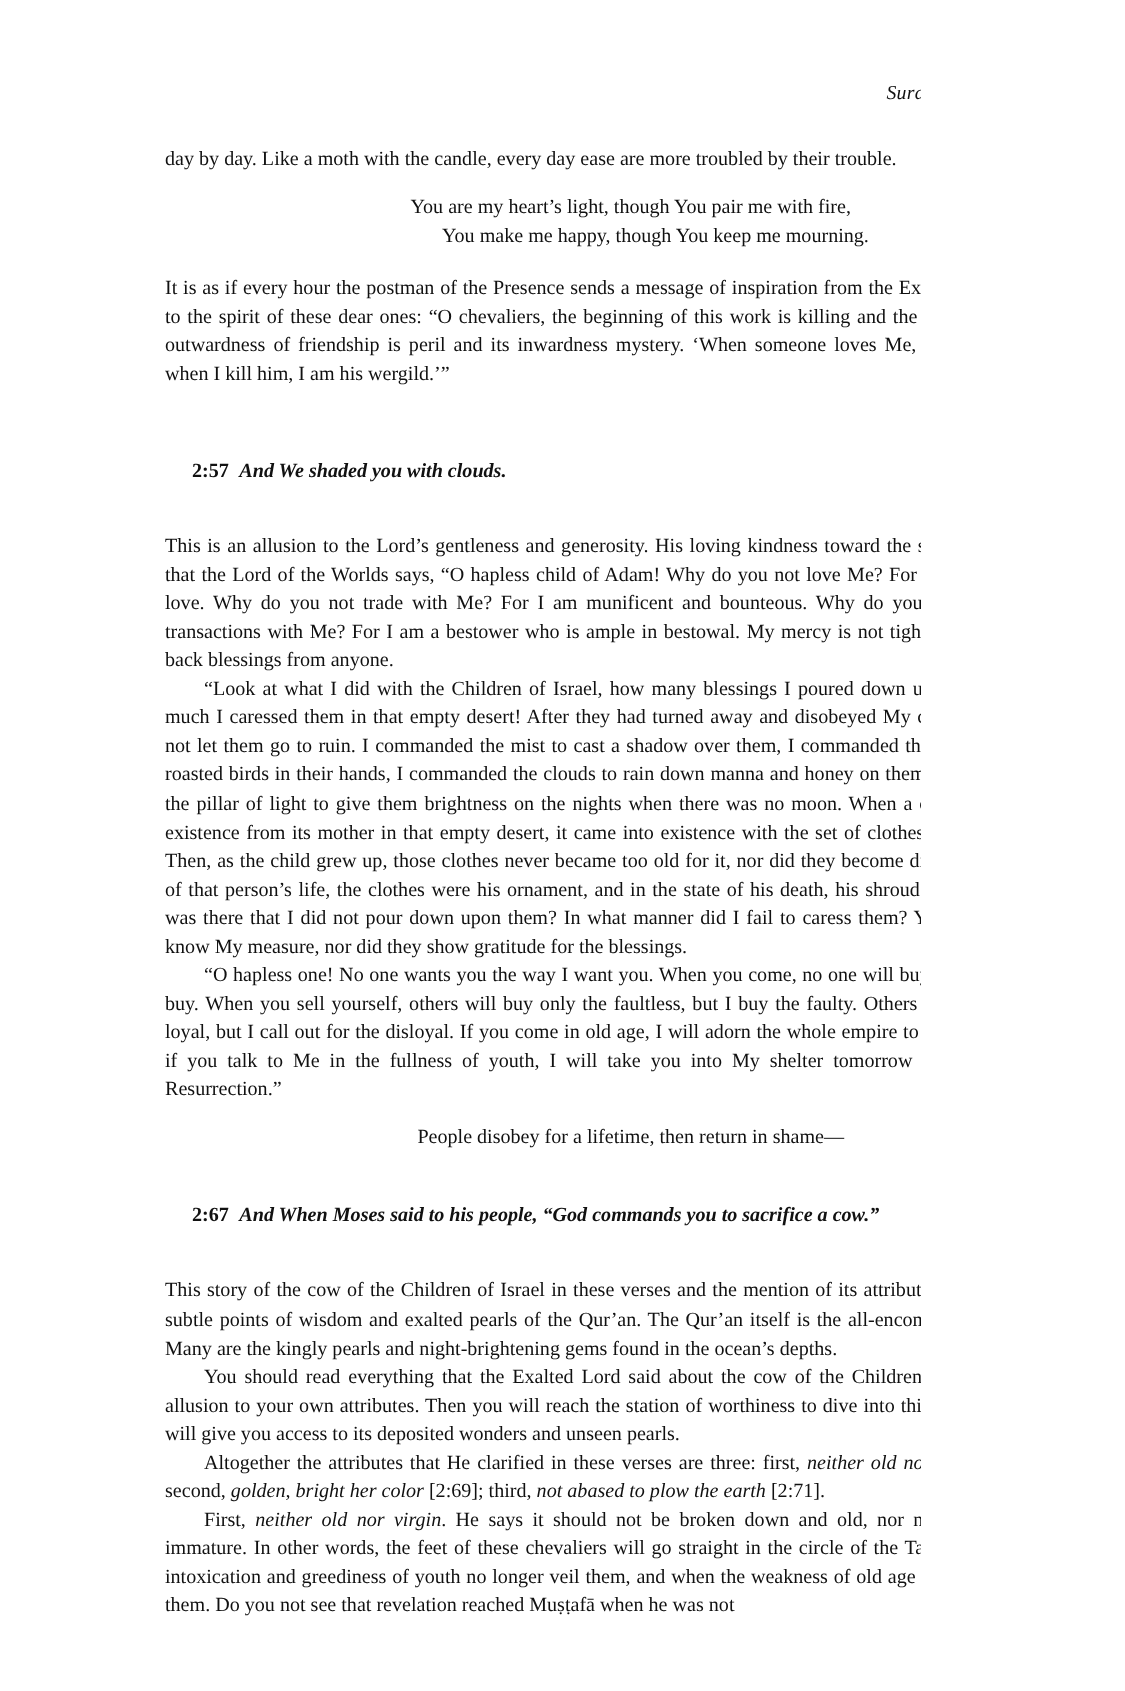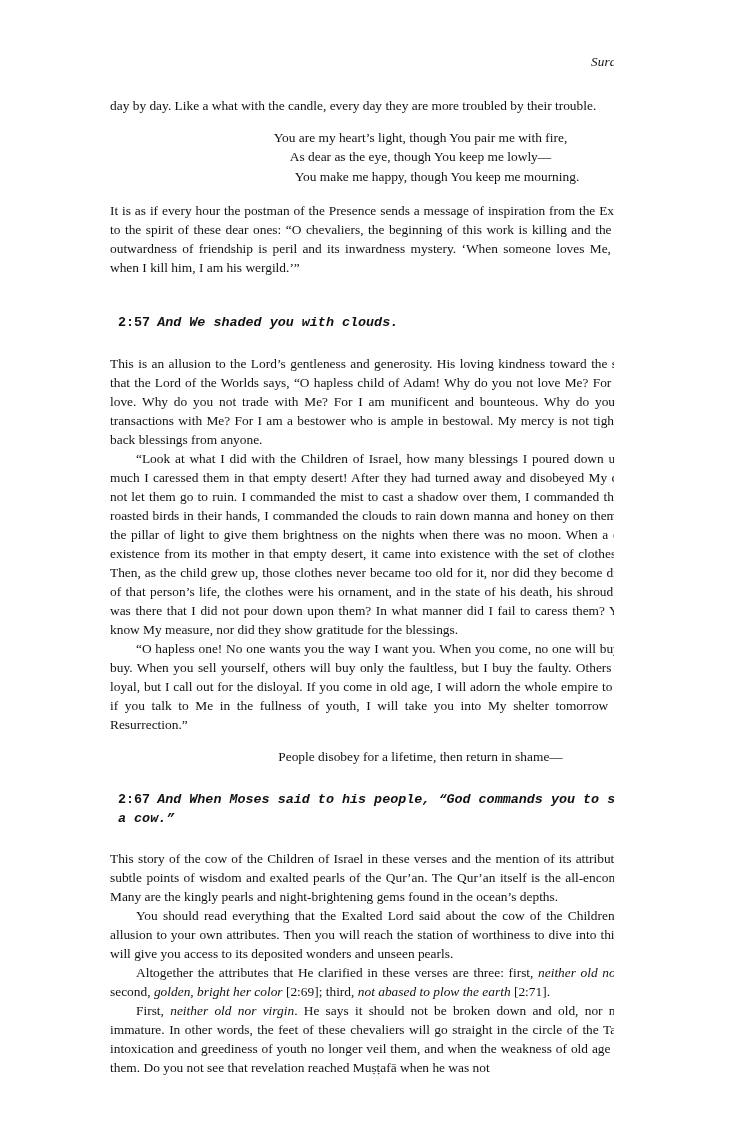--- a/index.html
+++ b/index.html
@@ -69,27 +69,26 @@
   }
   .verse .vline {
     display: block;
     white-space: nowrap;
   }
   .verse .vline.lvl1 { padding-left: 33px; }
   .verse .vline.lvl2 { padding-left: 66px; }
 
   
   .ayah-head {
-    margin: 8px;
+    margin: 18px;
     font-size: 13.4px;
     line-height: 19.05px;
     font-weight: bold;
     text-align: left;
     color: #111;
-    font-family: Liberation Mono, monospace;
   }
   .ayah-head .num {
     font-style: normal;
     font-weight: bold;
     margin-right: 7px;
   }
   .ayah-head .quote {
     font-style: italic;
     font-weight: bold;
   }
@@ -107,27 +106,26 @@
 </style>
 </head>
 <body>
 
 <div class="page">
 
   <div class="running-head">Surah 2: al-Baqara</div>
 
   <div class="content">
 
-    <p class="body-flush last-line-natural">day by day.  Like a what with the candle, every day they are more troubled by their trouble.</p>
+    <p class="body-flush last-line-natural">day by day.  Like a moth with the candle, every day ease are more troubled by their trouble.</p>
 
     <div class="gap-md"></div>
 
     <div class="verse">
       <span class="vline lvl1">You are my heart’s light, though You pair me with fire,</span>
-      <span class="vline lvl1">As dear as the eye, though You keep me lowly—</span>
       <span class="vline lvl2">You make me happy, though You keep me mourning.</span>
     </div>
 
     <div class="gap-lg"></div>
 
     <p class="body-flush last-line-natural">It is as if every hour the postman of the Presence sends a message of inspiration from the Exalted Threshold to the spirit of these dear ones:  “O chevaliers, the beginning of this work is killing and the end is joy.  The outwardness of friendship is peril and its inwardness mystery.  ‘When someone loves Me, I kill him, and when I kill him, I am his wergild.’”</p>
 
     <div class="gap-md"></div>
 
 

